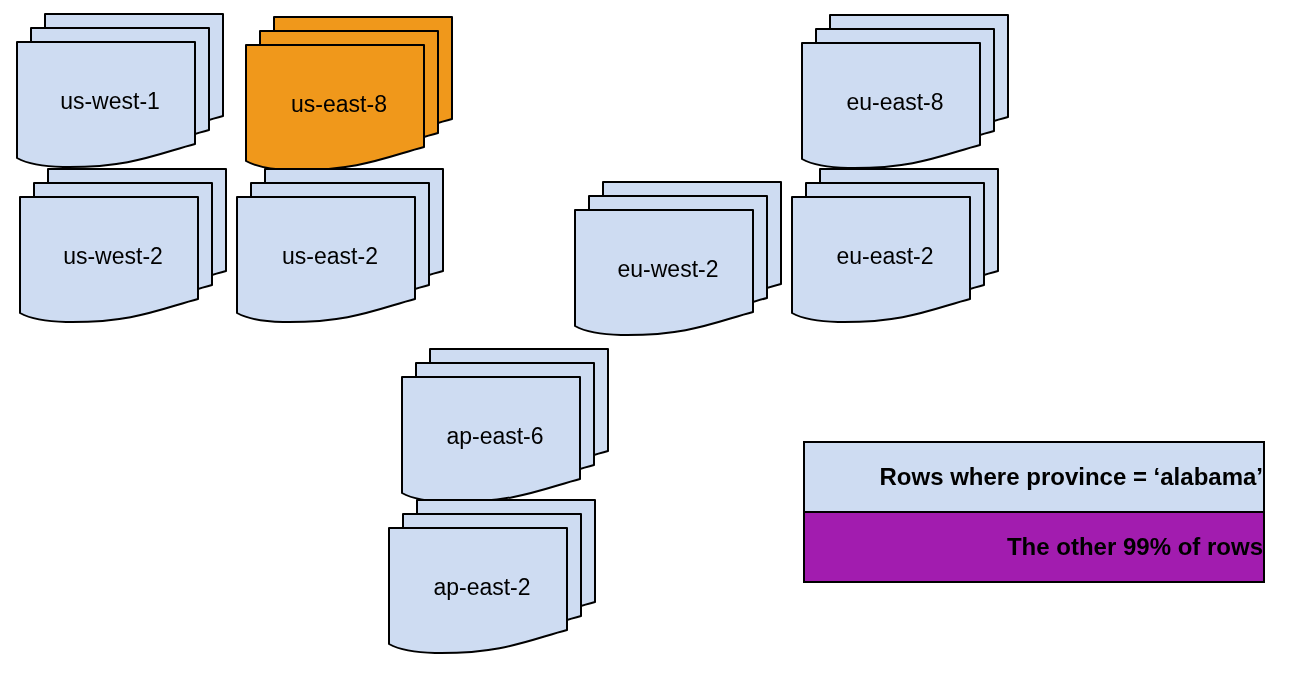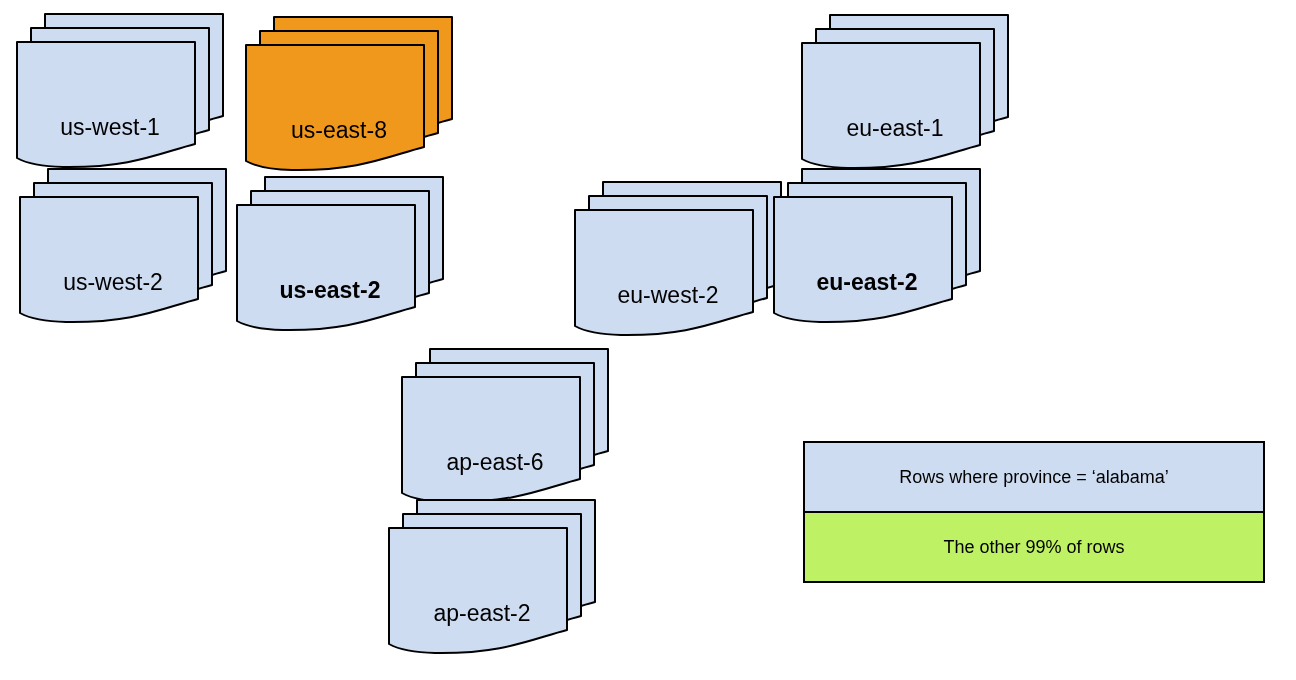--- a/index.html
+++ b/index.html
@@ -36,40 +36,40 @@
   .doc-label {
     position: absolute;
     left: 0;
     top: 74px;
     width: 186px;
     text-align: center;
     font-size: 23px;
     line-height: 27px;
     color: #000000;
     user-select: none;
-    margin-top: 26px;
   }
   .legend {
     position: absolute;
     left: 803px;
     top: 441px;
     width: 462px;
     height: 142px;
     border: 2px solid #000000;
     box-sizing: border-box;
     display: flex;
     flex-direction: column;
   }
   .legend-row {
     flex: 1 1 0;
     display: flex;
     align-items: center;
-    justify-content: center;
-    font-size: 18px;
+    justify-content: flex-end;
+    font-size: 24px;
     color: #000000;
+    font-weight: bold;
   }
   .legend-row:first-child {
     border-bottom: 2px solid #000000;
   }
 </style>
 </head>
 <body>
 
 <div id="canvas">
 
@@ -91,51 +91,51 @@
     <div class="doc-label">us-east-8</div>
   </div>
 
 
   <div class="doc-stack" style="left: 802px; top: 15px; --fill: #CEDCF2;">
     <svg width="206" height="153">
       <path transform="translate(28,0)" d="M0 0 L178 0 L178 102 C143 111 114 126 46 125 C27 124.6 9 121 0 116 Z"></path>
       <path transform="translate(14,14)" d="M0 0 L178 0 L178 102 C143 111 114 126 46 125 C27 124.6 9 121 0 116 Z"></path>
       <path transform="translate(0,28)" d="M0 0 L178 0 L178 102 C143 111 114 126 46 125 C27 124.6 9 121 0 116 Z"></path>
     </svg>
-    <div class="doc-label">eu-east-1</div>
+    <div class="doc-label">eu-east-8</div>
   </div>
 
   <div class="doc-stack" style="left: 20px; top: 169px; --fill: #CEDCF2;">
     <svg width="206" height="153">
       <path transform="translate(28,0)" d="M0 0 L178 0 L178 102 C143 111 114 126 46 125 C27 124.6 9 121 0 116 Z"></path>
       <path transform="translate(14,14)" d="M0 0 L178 0 L178 102 C143 111 114 126 46 125 C27 124.6 9 121 0 116 Z"></path>
       <path transform="translate(0,28)" d="M0 0 L178 0 L178 102 C143 111 114 126 46 125 C27 124.6 9 121 0 116 Z"></path>
     </svg>
     <div class="doc-label">us-west-2</div>
   </div>
 
-  <div class="doc-stack" style="left: 237px; top: 177px; font-weight: bold; --fill: #CEDCF2;">
+  <div class="doc-stack" style="left: 237px; top: 169px; --fill: #CEDCF2;">
     <svg width="206" height="153">
       <path transform="translate(28,0)" d="M0 0 L178 0 L178 102 C143 111 114 126 46 125 C27 124.6 9 121 0 116 Z"></path>
       <path transform="translate(14,14)" d="M0 0 L178 0 L178 102 C143 111 114 126 46 125 C27 124.6 9 121 0 116 Z"></path>
       <path transform="translate(0,28)" d="M0 0 L178 0 L178 102 C143 111 114 126 46 125 C27 124.6 9 121 0 116 Z"></path>
     </svg>
     <div class="doc-label">us-east-2</div>
   </div>
 
   <div class="doc-stack" style="left: 575px; top: 182px; text-decoration: underline; --fill: #CEDCF2;">
     <svg width="206" height="153">
       <path transform="translate(28,0)" d="M0 0 L178 0 L178 102 C143 111 114 126 46 125 C27 124.6 9 121 0 116 Z"></path>
       <path transform="translate(14,14)" d="M0 0 L178 0 L178 102 C143 111 114 126 46 125 C27 124.6 9 121 0 116 Z"></path>
       <path transform="translate(0,28)" d="M0 0 L178 0 L178 102 C143 111 114 126 46 125 C27 124.6 9 121 0 116 Z"></path>
     </svg>
     <div class="doc-label">eu-west-2</div>
   </div>
 
-  <div class="doc-stack" style="left: 774px; top: 169px; font-weight: bold; --fill: #CEDCF2;">
+  <div class="doc-stack" style="left: 792px; top: 169px; --fill: #CEDCF2;">
     <svg width="206" height="153">
       <path transform="translate(28,0)" d="M0 0 L178 0 L178 102 C143 111 114 126 46 125 C27 124.6 9 121 0 116 Z"></path>
       <path transform="translate(14,14)" d="M0 0 L178 0 L178 102 C143 111 114 126 46 125 C27 124.6 9 121 0 116 Z"></path>
       <path transform="translate(0,28)" d="M0 0 L178 0 L178 102 C143 111 114 126 46 125 C27 124.6 9 121 0 116 Z"></path>
     </svg>
     <div class="doc-label">eu-east-2</div>
   </div>
 
   <div class="doc-stack" style="left: 402px; top: 349px; --fill: #CEDCF2;">
     <svg width="206" height="153">
@@ -152,18 +152,18 @@
       <path transform="translate(14,14)" d="M0 0 L178 0 L178 102 C143 111 114 126 46 125 C27 124.6 9 121 0 116 Z"></path>
       <path transform="translate(0,28)" d="M0 0 L178 0 L178 102 C143 111 114 126 46 125 C27 124.6 9 121 0 116 Z"></path>
     </svg>
     <div class="doc-label">ap-east-2</div>
   </div>
 
   <div class="legend">
     <div class="legend-row" style="background: rgb(206, 220, 242);">
       <span>Rows where province = ‘alabama’</span>
     </div>
-    <div class="legend-row" style="background: #bef264;">
+    <div class="legend-row" style="background: #a21caf;">
       <span>The other 99% of rows</span>
     </div>
   </div>
 
 </div>
 
 </body></html>

